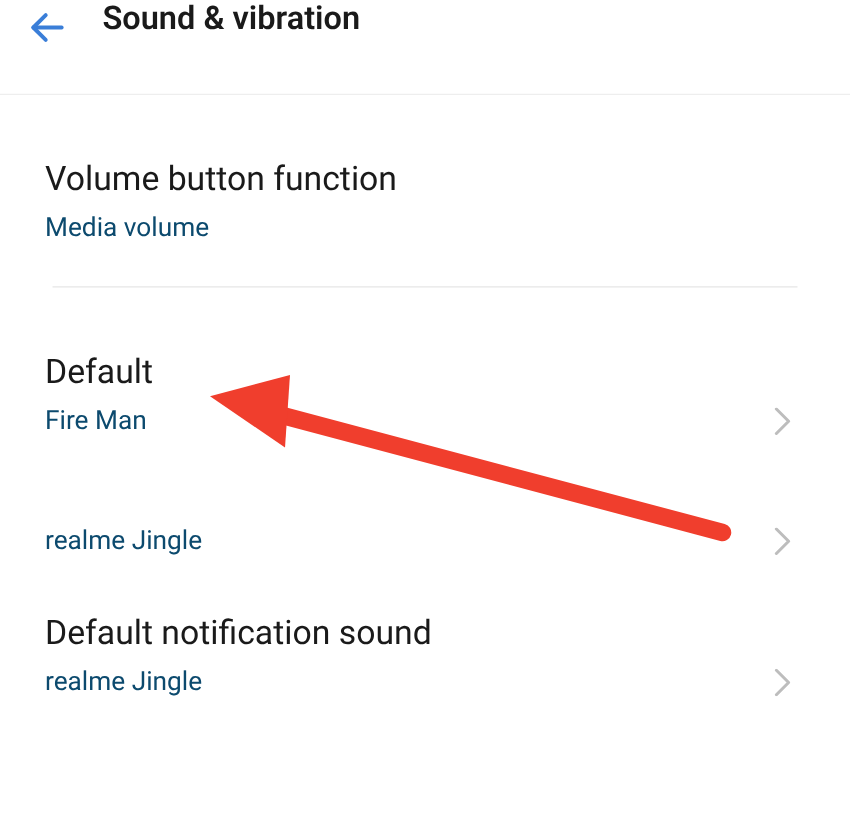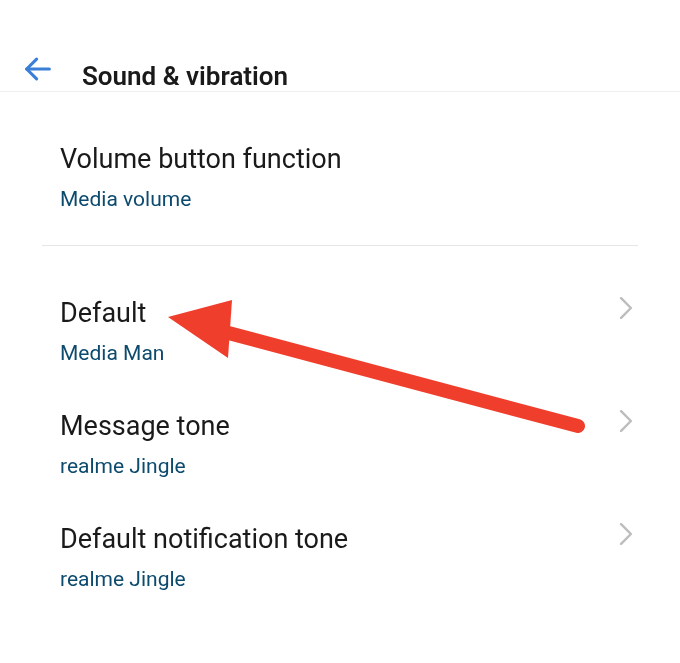--- a/index.html
+++ b/index.html
@@ -10,22 +10,22 @@
     body {
       font-family: -apple-system, BlinkMacSystemFont, "Segoe UI", Roboto, Helvetica, Arial, sans-serif;
       background: #ffffff;
       width: 680px;
       height: 663px;
       overflow: hidden;
       position: relative;
     }
     .header {
       display: flex;
-      align-items: flex-end;
-      height: 92px;
+      align-items: flex-start;
+      height: 76px;
       padding: 0 16px;
       border-bottom: 1px solid #eeeeee;
     }
     .back-icon {
       width: 44px;
       height: 44px;
       display: flex;
       align-items: center;
       justify-content: center;
       margin-right: 18px;
@@ -39,23 +39,23 @@
     }
     .content {
       padding: 0 0 0 0;
     }
     .divider {
       height: 1px;
       background: #e6e6e6;
       margin: 0 42px;
     }
     .setting-row {
-      padding: 20px 42px 24px 60px;
+      padding: 20px 42px 24px 36px;
       display: flex;
-      align-items: flex-start;
+      align-items: flex-end;
       justify-content: space-between;
       min-height: 96px;
     }
     .setting-row.first {
       padding-top: 50px;
       padding-bottom: 34px;
     }
     .setting-text {
       flex: 1;
     }
@@ -107,44 +107,43 @@
     </div>
   </div>
 
   <div class="divider"></div>
 
   <div style="height:30px"></div>
 
   <div class="setting-row">
     <div class="setting-text">
       <div class="setting-title">Default</div>
-      <div class="setting-value">Media Man</div>
+      <div class="setting-value">Fire Man</div>
     </div>
     <div class="chevron">
       <svg width="14" height="22" viewBox="0 0 10 18" fill="none" stroke="#bdbdbd" stroke-width="2" stroke-linecap="round" stroke-linejoin="round">
         <polyline points="1 1 9 9 1 17"></polyline>
       </svg>
     </div>
   </div>
 
   <div class="setting-row">
     <div class="setting-text">
-      <div class="setting-title">Message tone</div>
       <div class="setting-value">realme Jingle</div>
     </div>
     <div class="chevron">
       <svg width="14" height="22" viewBox="0 0 10 18" fill="none" stroke="#bdbdbd" stroke-width="2" stroke-linecap="round" stroke-linejoin="round">
         <polyline points="1 1 9 9 1 17"></polyline>
       </svg>
     </div>
   </div>
 
   <div class="setting-row">
     <div class="setting-text">
-      <div class="setting-title">Default notification tone</div>
+      <div class="setting-title">Default notification sound</div>
       <div class="setting-value">realme Jingle</div>
     </div>
     <div class="chevron">
       <svg width="14" height="22" viewBox="0 0 10 18" fill="none" stroke="#bdbdbd" stroke-width="2" stroke-linecap="round" stroke-linejoin="round">
         <polyline points="1 1 9 9 1 17"></polyline>
       </svg>
     </div>
   </div>
 
 </div>

